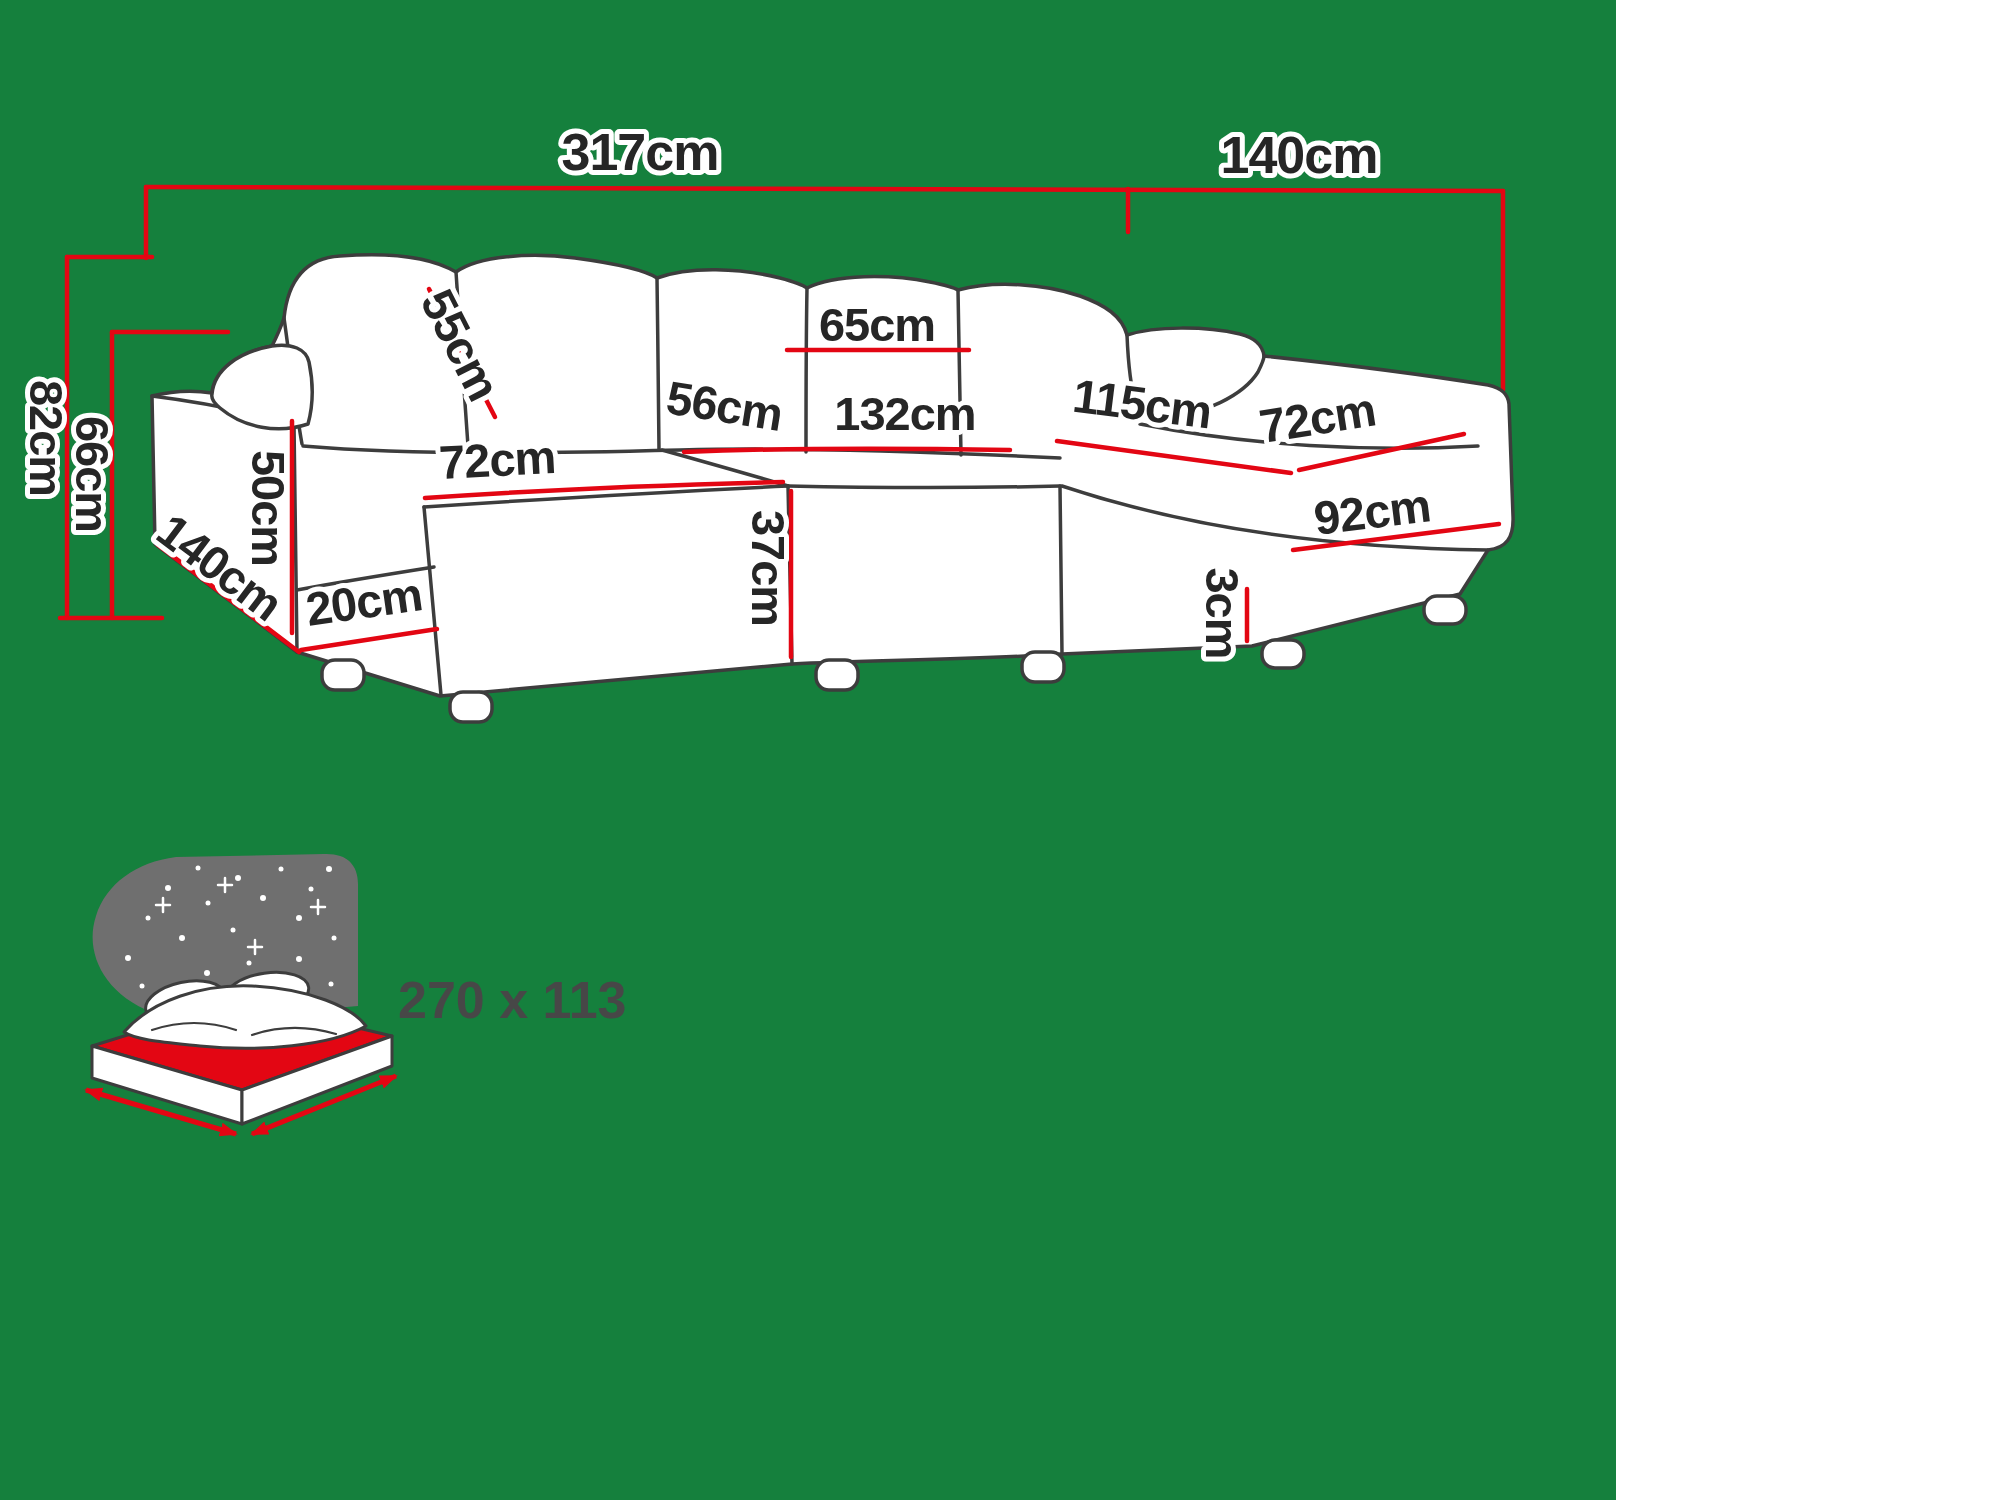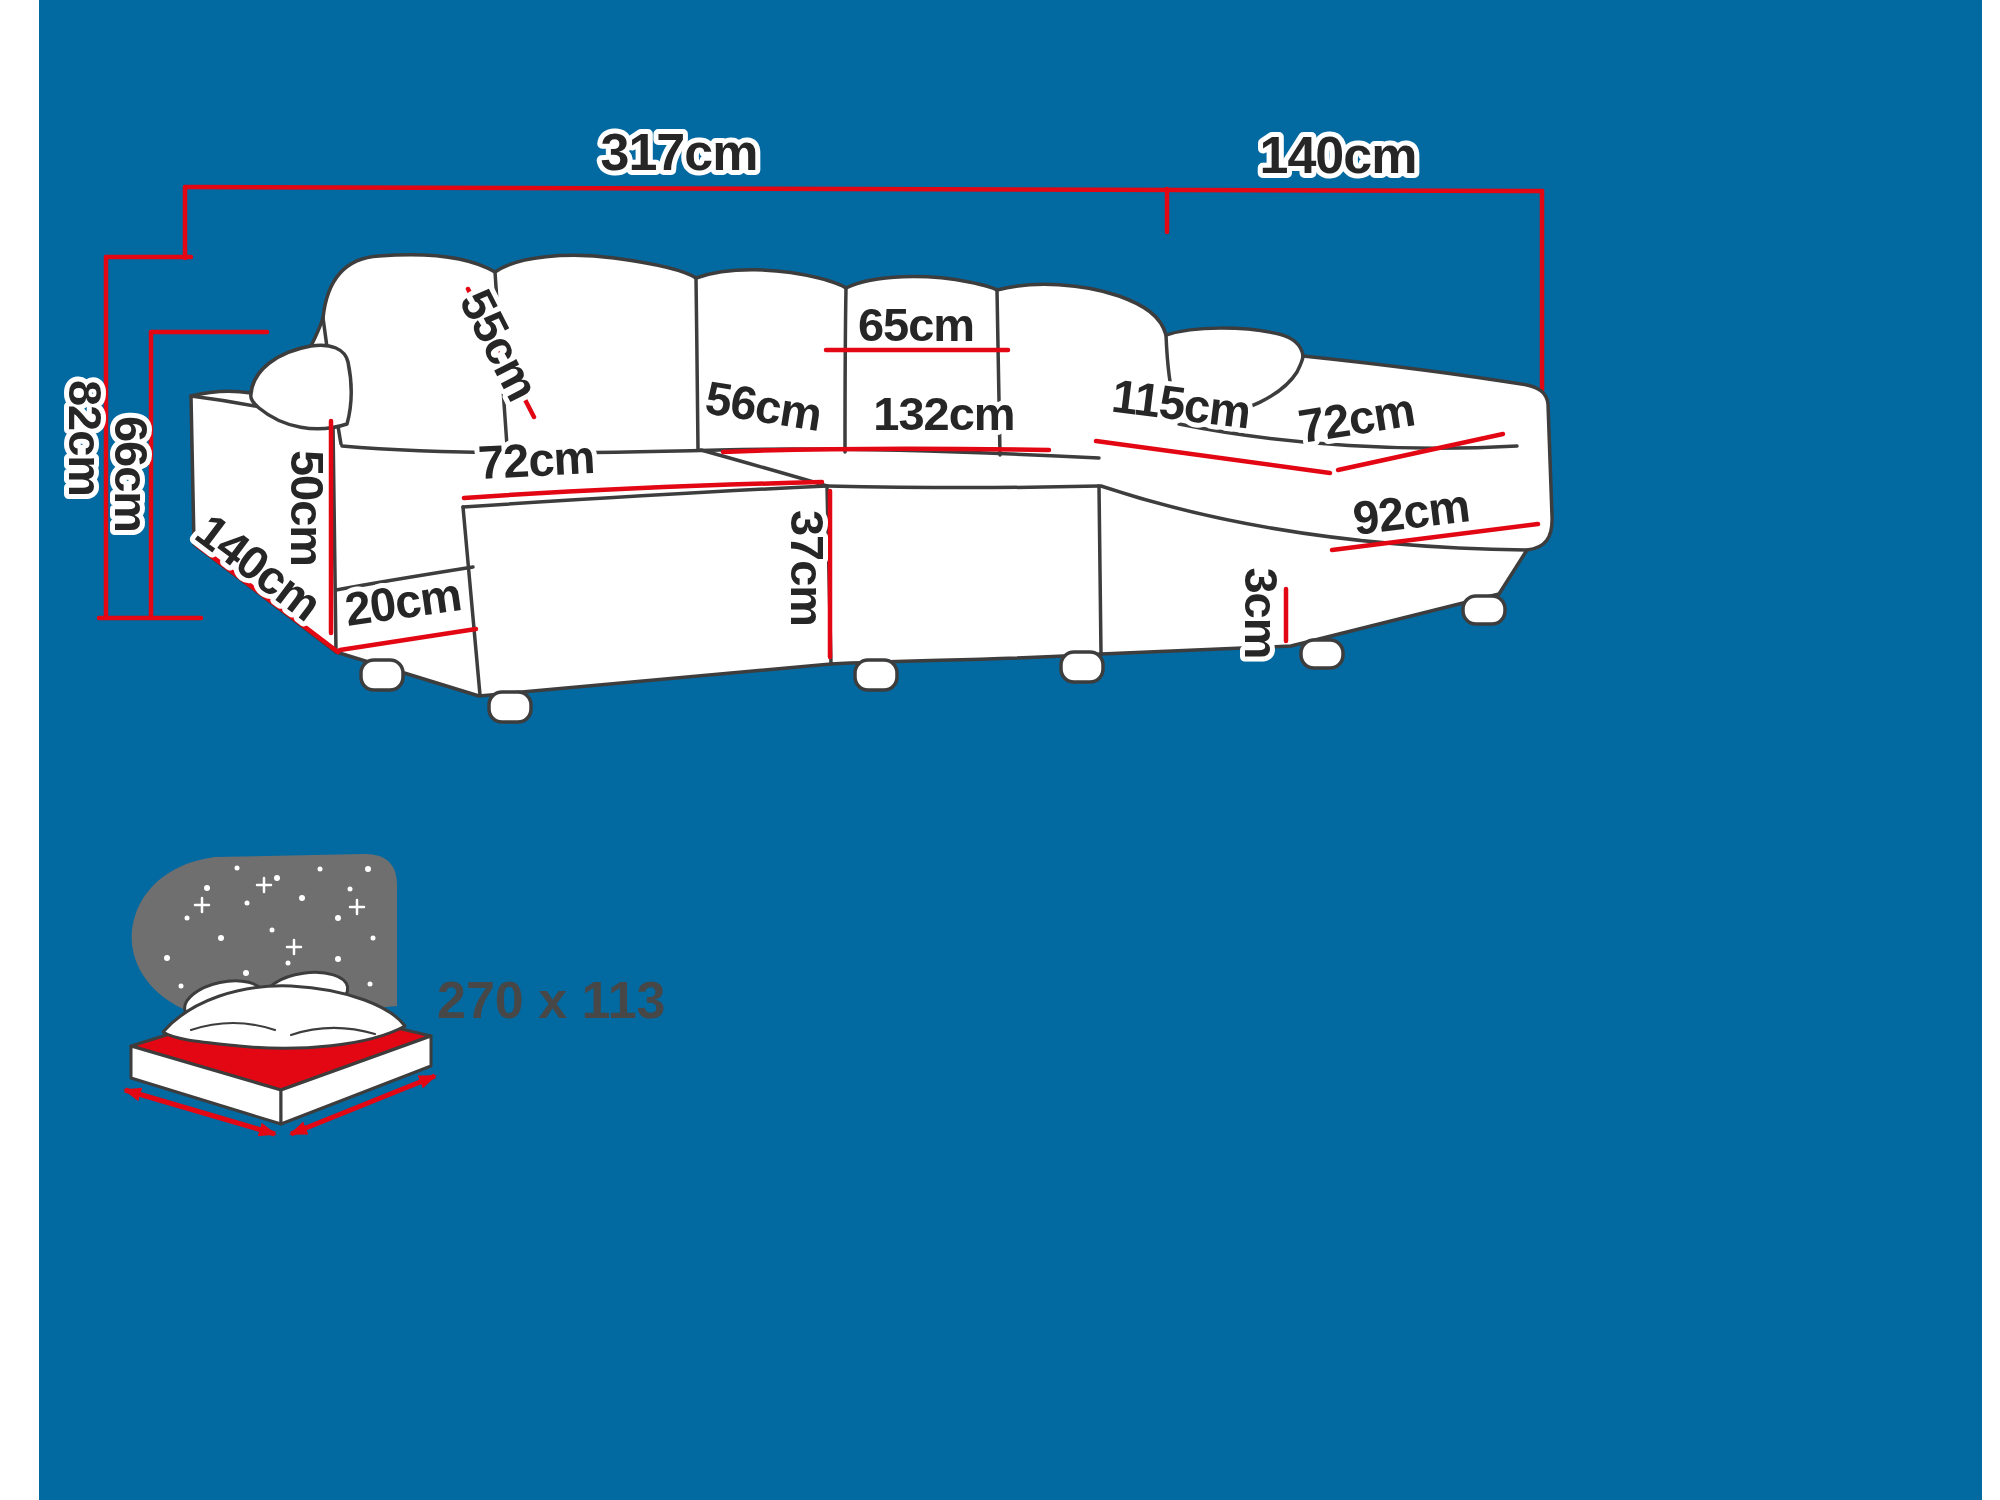--- a/index.html
+++ b/index.html
@@ -1,17 +1,17 @@
 <!DOCTYPE html>
 <html><head>
 <meta charset="utf-8">
 <style>
   html,body{margin:0;padding:0;background:#ffffff;}
   body{width:2000px;height:1500px;overflow:hidden;}
-  .canvas{position:relative;width:1943px;height:1500px;background:#0369a1;margin-left:39px;}
+  .canvas{position:relative;width:1616px;height:1500px;background:#15803d;}
   svg{display:block;}
   .sofa-line{fill:none;stroke:#3d3d3d;stroke-width:3.5;stroke-linecap:round;stroke-linejoin:round;}
   .sofa-fill{fill:#ffffff;stroke:#3d3d3d;stroke-width:3.5;stroke-linecap:round;stroke-linejoin:round;}
   .redline{fill:none;stroke:#e30613;stroke-width:4.5;stroke-linecap:round;}
   .dim{font-family:"Liberation Sans","DejaVu Sans",sans-serif;font-weight:700;fill:#262626;
        paint-order:stroke;stroke:#ffffff;stroke-width:10px;stroke-linejoin:round;letter-spacing:-1px;}
   .lg{font-size:52px;}
   .md{font-size:47px;}
   .sleep-label{font-family:"Liberation Sans","DejaVu Sans",sans-serif;font-weight:700;font-size:52px;
        fill:#474747;letter-spacing:0px;}

